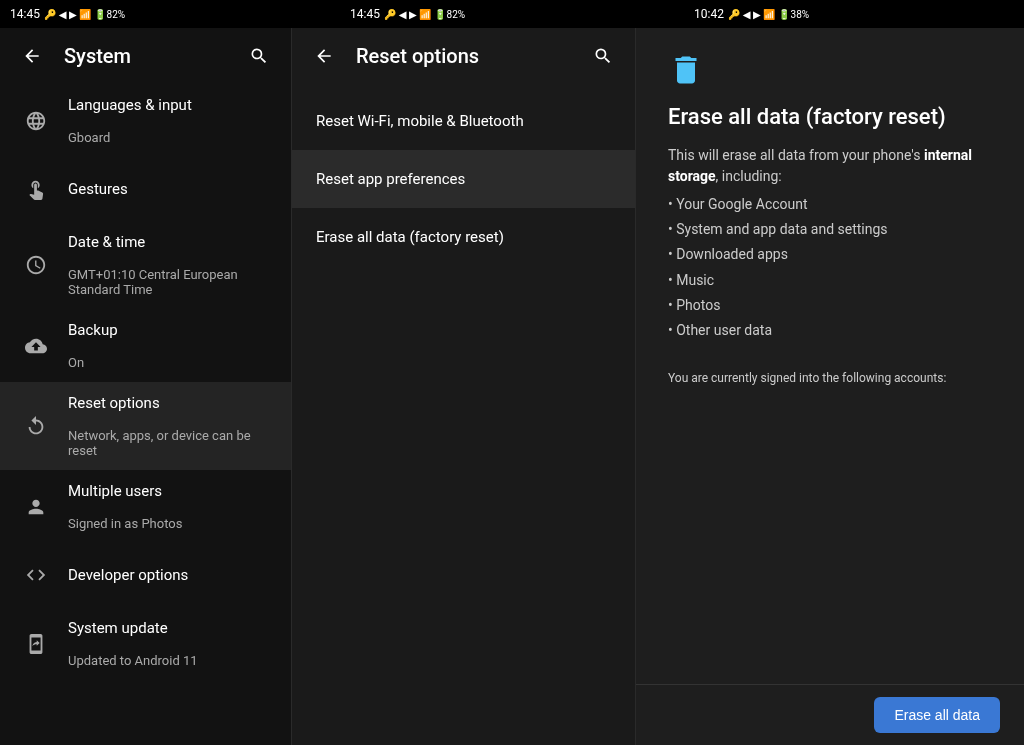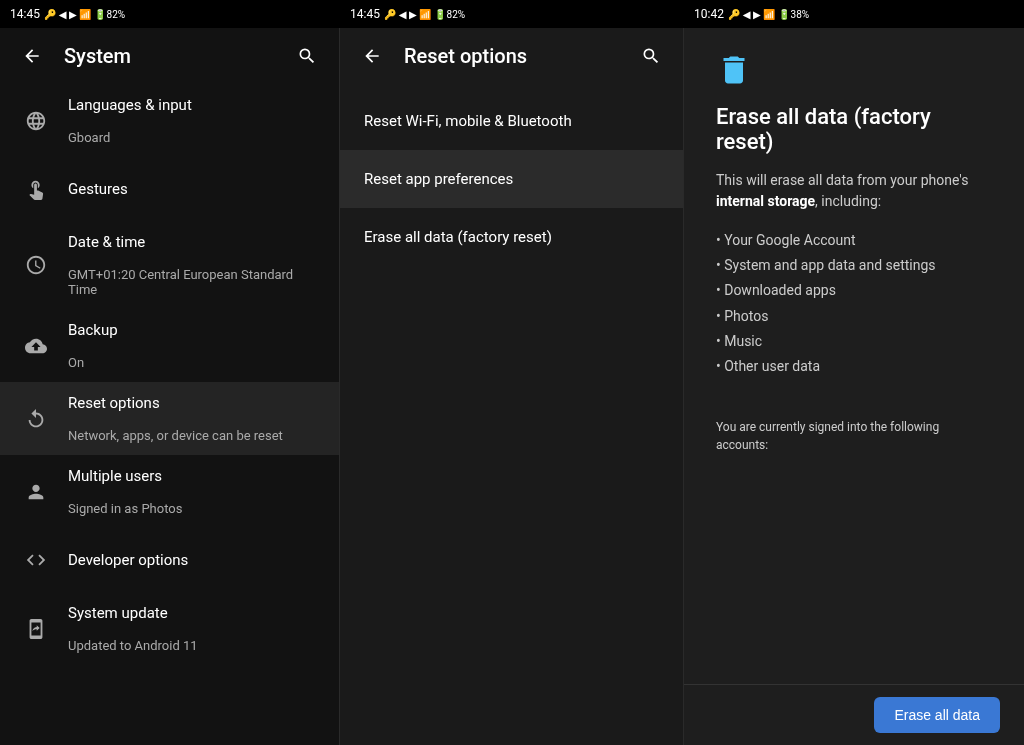--- a/index.html
+++ b/index.html
@@ -43,21 +43,21 @@
 
     
     .main-content {
       display: flex;
       flex: 1;
       overflow: hidden;
     }
 
     
     .panel-system {
-      width: 340px;
+      width: 292px;
       background: #121212;
       display: flex;
       flex-direction: column;
       border-right: 1px solid #2a2a2a;
       flex-shrink: 0;
     }
 
     .panel-header {
       display: flex;
       align-items: center;
@@ -171,33 +171,33 @@
       font-size: 22px;
       font-weight: 500;
       color: #fff;
       margin-bottom: 16px;
     }
 
     .erase-description {
       font-size: 14px;
       color: #ccc;
       line-height: 1.5;
-      margin-bottom: 16px;
+      margin-bottom: 5px;
     }
 
     .erase-description strong {
       color: #fff;
       font-weight: 700;
     }
 
     .erase-list {
       font-size: 14px;
       color: #ccc;
       line-height: 1.8;
-      margin-bottom: 39px;
+      margin-bottom: 26px;
     }
 
     .signed-in-text {
       font-size: 12px;
       color: #ccc;
       line-height: 1.5;
     }
 
     .erase-footer {
       padding: 12px 24px;
@@ -284,21 +284,21 @@
       </div>
 
       <div class="settings-item">
         <div class="item-icon">
           <svg width="22" height="22" viewBox="0 0 24 24" fill="#aaa">
             <path d="M11.99 2C6.47 2 2 6.48 2 12s4.47 10 9.99 10C17.52 22 22 17.52 22 12S17.52 2 11.99 2zM12 20c-4.42 0-8-3.58-8-8s3.58-8 8-8 8 3.58 8 8-3.58 8-8 8zm.5-13H11v6l5.25 3.15.75-1.23-4.5-2.67z"></path>
           </svg>
         </div>
         <div class="item-text">
           <div class="item-title">Date &amp; time</div>
-          <div class="item-subtitle">GMT+01:20 Central European Standard Time</div>
+          <div class="item-subtitle">GMT+01:10 Central European Standard Time</div>
         </div>
       </div>
 
       <div class="settings-item">
         <div class="item-icon">
           <svg width="22" height="22" viewBox="0 0 24 24" fill="#aaa">
             <path d="M19.35 10.04C18.67 6.59 15.64 4 12 4 9.11 4 6.6 5.64 5.35 8.04 2.34 8.36 0 10.91 0 14c0 3.31 2.69 6 6 6h13c2.76 0 5-2.24 5-5 0-2.64-2.05-4.78-4.65-4.96zM14 13v4h-4v-4H7l5-5 5 5h-3z"></path>
           </svg>
         </div>
         <div class="item-text">
@@ -390,22 +390,22 @@
       <h1 class="erase-title">Erase all data (factory reset)</h1>
 
       <p class="erase-description">
         <span>This will erase all data from your phone's </span><strong>internal storage</strong><span>, including:</span>
       </p>
 
       <div class="erase-list">
         <div>• Your Google Account</div>
         <div>• System and app data and settings</div>
         <div>• Downloaded apps</div>
+        <div>• Music</div>
         <div>• Photos</div>
-        <div>• Music</div>
         <div>• Other user data</div>
       </div>
 
       <p class="signed-in-text">You are currently signed into the following accounts:</p>
     </div>
 
     <div class="erase-footer">
       <button class="erase-btn">Erase all data</button>
     </div>
   </div>

